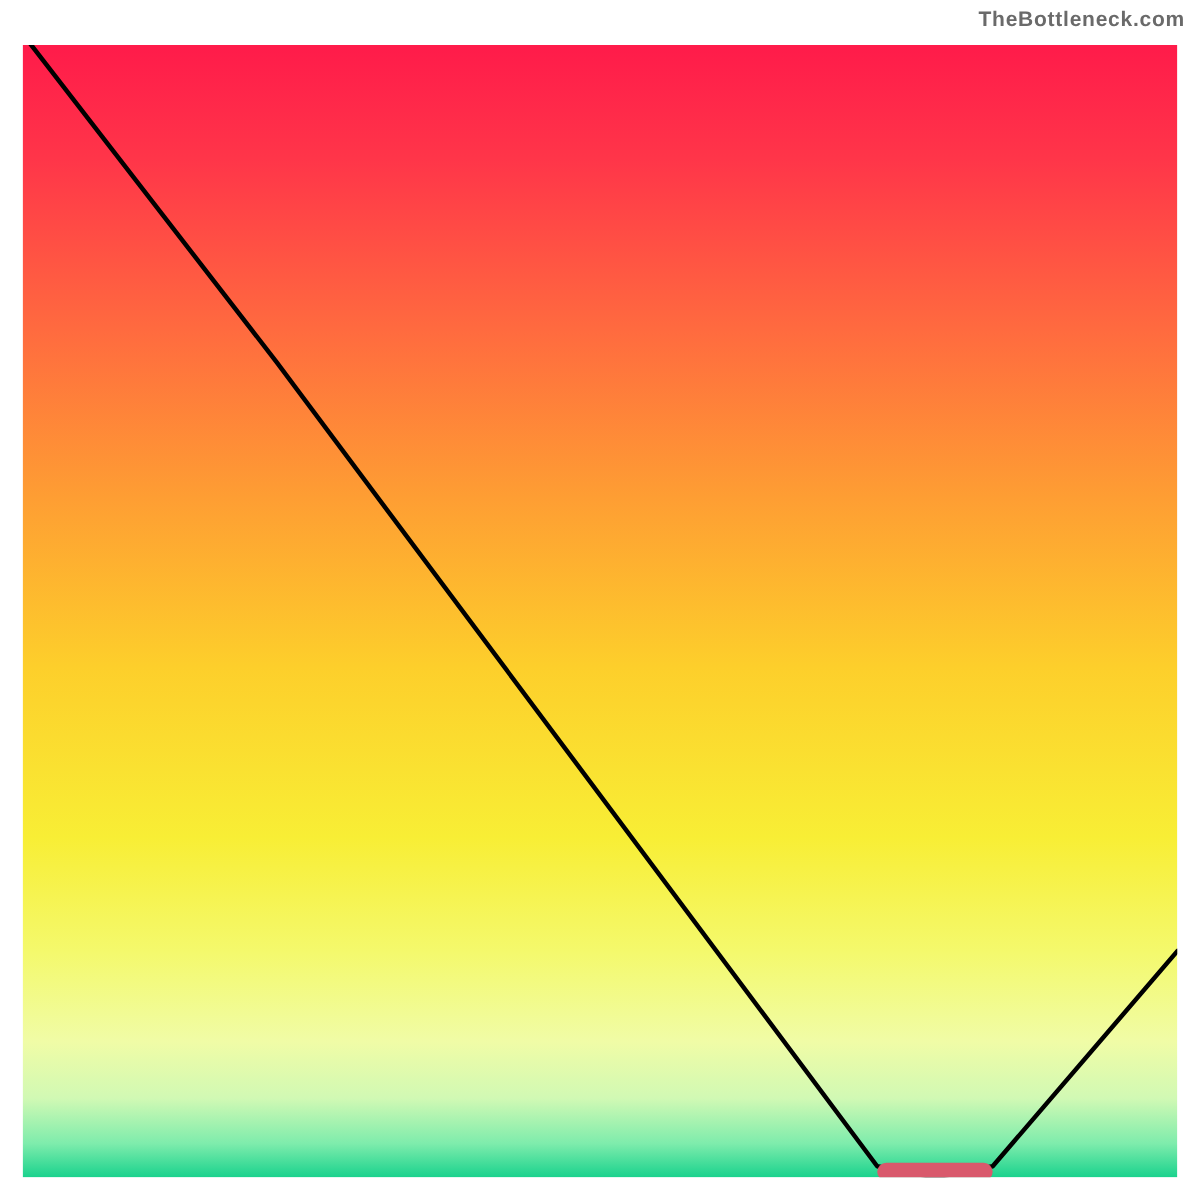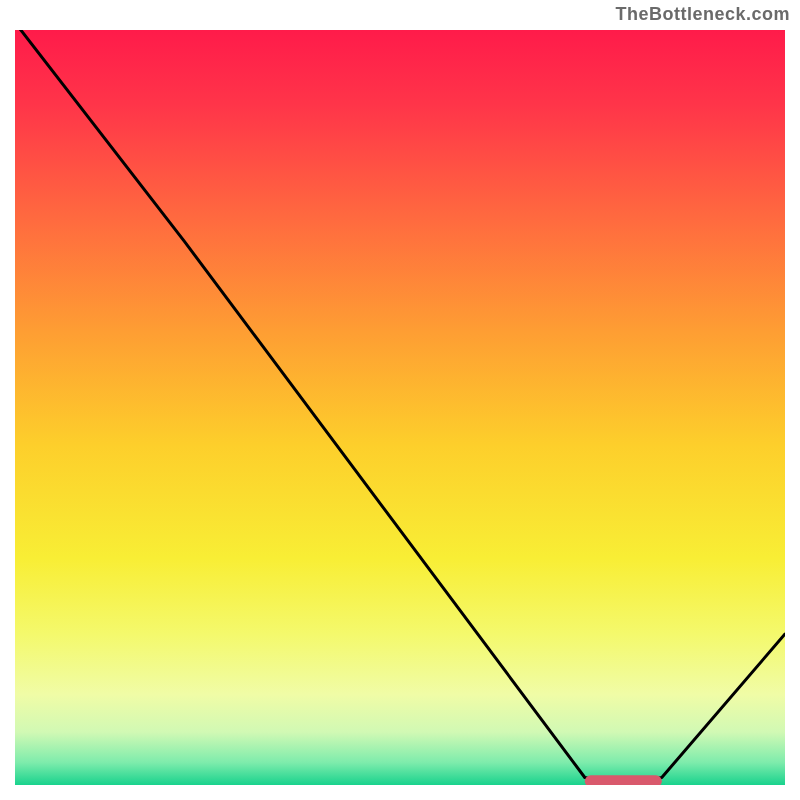--- a/index.html
+++ b/index.html
@@ -12,21 +12,21 @@
   }
   .wrapper {
     position: relative;
     width: 800px;
     height: 800px;
   }
   .watermark {
     position: absolute;
     top: 4px;
     right: 10px;
-    font-size: 18px;
+    font-size: 14px;
     font-weight: 600;
     color: #6a6a6a;
     letter-spacing: 0.5px;
     z-index: 10;
   }
   .plot {
     position: absolute;
     left: 15px;
     top: 30px;
     width: 770px;

